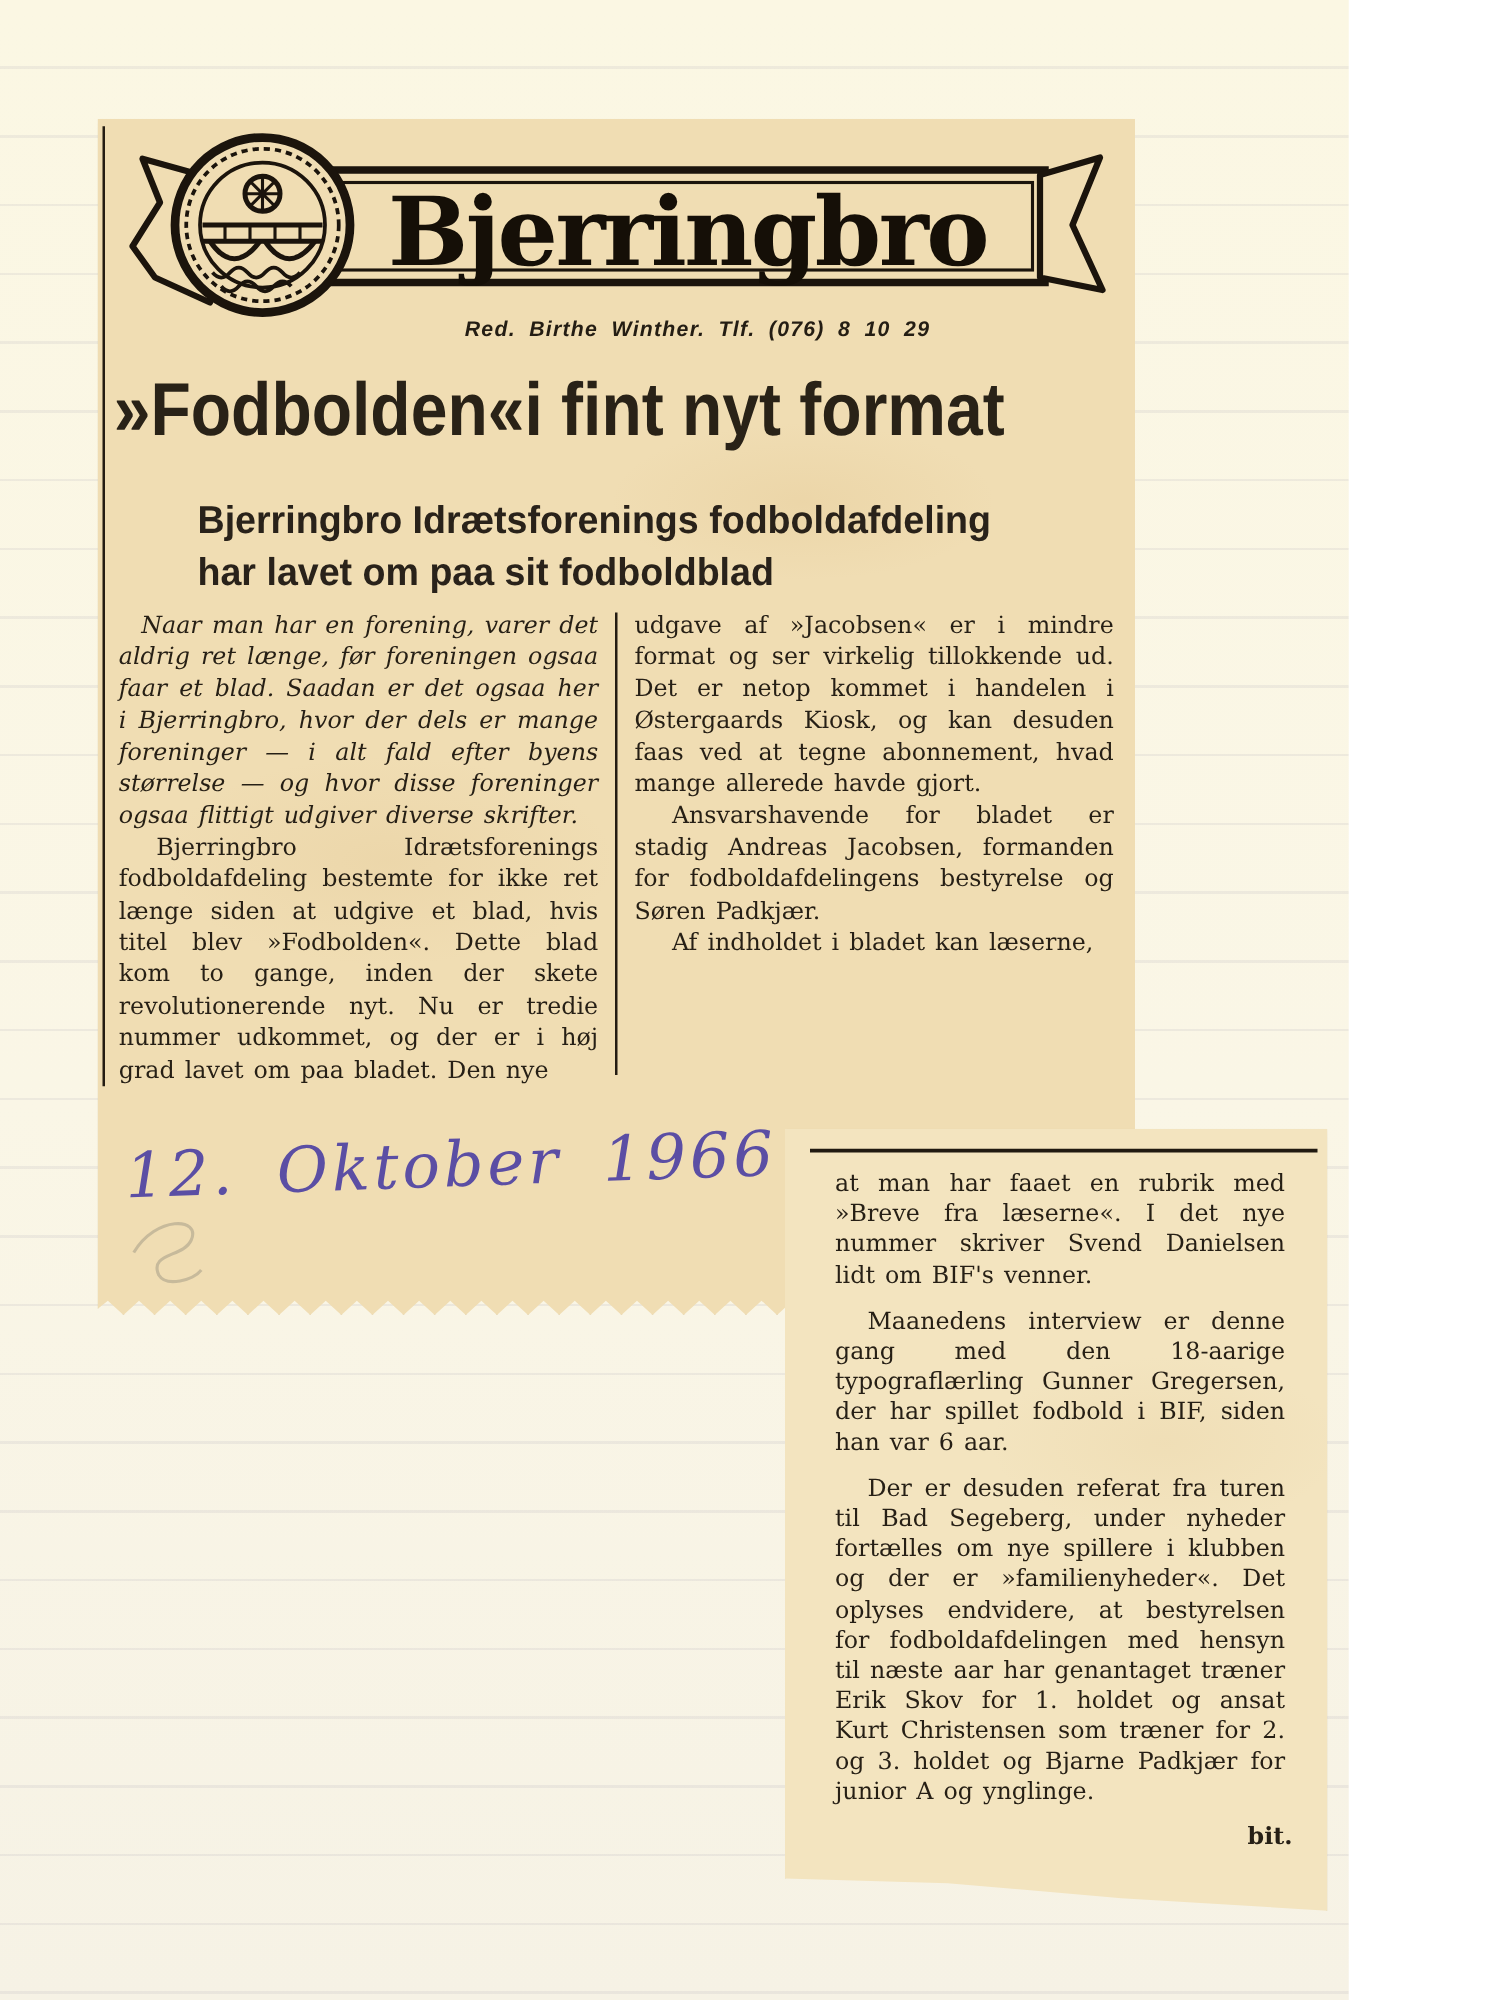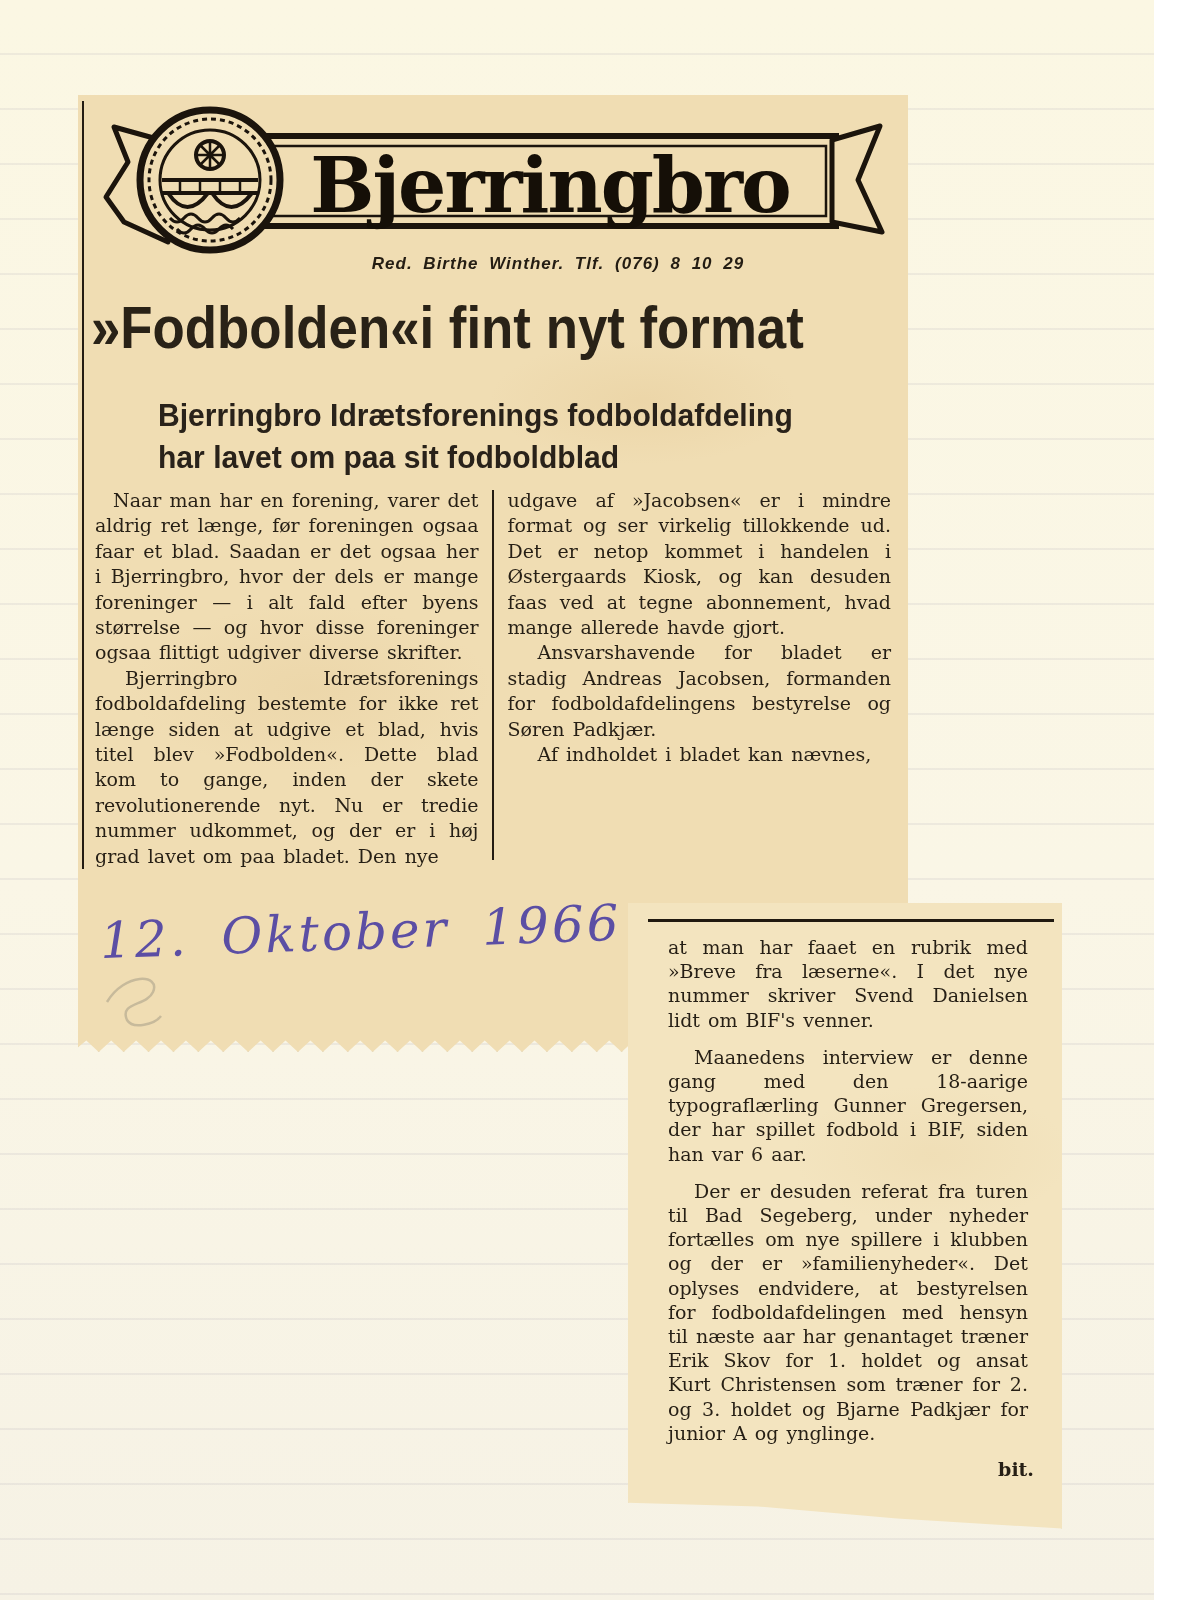--- a/index.html
+++ b/index.html
@@ -1,18 +1,18 @@
 <!DOCTYPE html>
 <html lang="da"><head>
 <meta charset="utf-8">
 <style>
   html,body{margin:0;padding:0;}
   body{width:1197px;height:1600px;font-family:"DejaVu Serif",serif;}
-  .page{position:relative;width:1154px;height:1600px;overflow:hidden;
-        background:linear-gradient(to bottom,#fbf7e3 0%,#faf6e6 55%,#f6f2e5 100%);}
+  .page{position:relative;width:1063px;height:1600px;overflow:hidden;
+        background:linear-gradient(to bottom,#fbf7e3 0%,#faf6e6 55%,#f6f2e5 100%);padding-left:16px;}
   .ruled{position:absolute;inset:0;pointer-events:none;
         background:repeating-linear-gradient(to bottom,transparent 0 53px,rgba(150,145,165,.13) 53px 55px);}
   
   .clip-main{position:absolute;left:78px;top:95px;width:830px;height:957px;z-index:2;
     background:
       radial-gradient(220px 90px at 68% 32%,rgba(214,176,112,.16),transparent 70%),
       radial-gradient(260px 120px at 28% 62%,rgba(210,172,110,.13),transparent 70%),
       #f0ddb3;
     box-shadow:0 2px 5px rgba(96,74,34,.28);
     clip-path:polygon(0% 0%,100% 0%,100% 98.7%,98.5% 100%,97% 98.8%,95.5% 100%,94% 98.8%,92.5% 100%,91% 98.8%,89.5% 100%,88% 98.8%,86.5% 100%,85% 98.8%,83.5% 100%,82% 98.8%,80.5% 100%,79% 98.8%,77.5% 100%,76% 98.8%,74.5% 100%,73% 98.8%,71.5% 100%,70% 98.8%,68.5% 100%,67% 98.8%,65.5% 100%,64% 98.8%,62.5% 100%,61% 98.8%,59.5% 100%,58% 98.8%,56.5% 100%,55% 98.8%,53.5% 100%,52% 98.8%,50.5% 100%,49% 98.8%,47.5% 100%,46% 98.8%,44.5% 100%,43% 98.8%,41.5% 100%,40% 98.8%,38.5% 100%,37% 98.8%,35.5% 100%,34% 98.8%,32.5% 100%,31% 98.8%,29.5% 100%,28% 98.8%,26.5% 100%,25% 98.8%,23.5% 100%,22% 98.8%,20.5% 100%,19% 98.8%,17.5% 100%,16% 98.8%,14.5% 100%,13% 98.8%,11.5% 100%,10% 98.8%,8.5% 100%,7% 98.8%,5.5% 100%,4% 98.8%,2.5% 100%,1% 98.8%,0% 99.5%);}
@@ -24,21 +24,21 @@
   .headline{position:absolute;left:13px;top:198px;white-space:nowrap;
     font-family:"Liberation Sans",sans-serif;font-weight:bold;font-size:60px;
     color:#292217;transform:scaleX(.88);transform-origin:left center;letter-spacing:0px;}
   .subhead{position:absolute;left:80px;top:300px;font-family:"Liberation Sans",sans-serif;
     font-weight:bold;font-size:31px;line-height:42px;color:#29221a;white-space:nowrap;
     transform:scaleX(.97);transform-origin:left top;}
   .bodycols{position:absolute;left:17px;top:393px;width:796px;display:flex;}
   .col{width:387px;font-size:19px;line-height:25.4px;color:#261f15;
     text-align:justify;word-spacing:2px;hyphens:auto;}
   .col p{margin:0;text-indent:30px;}
-  .col p.first{text-indent:18px;}
+  .col p.first{text-indent:18px;font-style:italic;}
   .col p.noindent{text-indent:0;}
   .col-rule{width:2px;background:#241c12;margin:2px 14px 0 13px;height:370px;flex:none;}
   
   .handwriting{position:absolute;left:100px;top:903px;z-index:3;
     font-family:"DejaVu Serif",serif;font-style:italic;font-size:50px;
     color:#4b3fa3;letter-spacing:3px;word-spacing:14px;
     transform:rotate(-2deg);opacity:.9;white-space:nowrap;}
   .scribble{position:absolute;left:95px;top:960px;z-index:2;opacity:.45;}
   
   .clip-cont{position:absolute;left:628px;top:903px;width:434px;height:630px;z-index:5;
@@ -101,21 +101,21 @@
 
     <div class="bodycols">
       <div class="col">
         <p class="first">Naar man har en forening, varer det aldrig ret længe, før foreningen ogsaa faar et blad. Saadan er det ogsaa her i Bjerringbro, hvor der dels er mange foreninger — i alt fald efter byens størrelse — og hvor disse foreninger ogsaa flittigt udgiver diverse skrifter.</p>
         <p>Bjerringbro Idrætsforenings fodboldafdeling bestemte for ikke ret længe siden at udgive et blad, hvis titel blev »Fodbolden«. Dette blad kom to gange, inden der skete revolutionerende nyt. Nu er tredie nummer udkommet, og der er i høj grad lavet om paa bladet. Den nye</p>
       </div>
       <div class="col-rule"></div>
       <div class="col">
         <p class="noindent">udgave af »Jacobsen« er i mindre format og ser virkelig tillokkende ud. Det er netop kommet i handelen i Østergaards Kiosk, og kan desuden faas ved at tegne abonnement, hvad mange allerede havde gjort.</p>
         <p>Ansvarshavende for bladet er stadig Andreas Jacobsen, formanden for fodboldafdelingens bestyrelse og Søren Padkjær.</p>
-        <p>Af indholdet i bladet kan nævnes,</p>
+        <p>Af indholdet i bladet kan læserne,</p>
       </div>
     </div>
   </div>
 
   <svg class="scribble" width="90" height="80" viewBox="0 0 90 80">
     <path d="M12 42 C 30 12, 66 14, 58 32 C 52 46, 24 42, 32 60 C 38 70, 60 64, 66 56" fill="none" stroke="#97907f" stroke-width="2.5"></path>
   </svg>
 
   <div class="handwriting">12. Oktober 1966</div>
 

